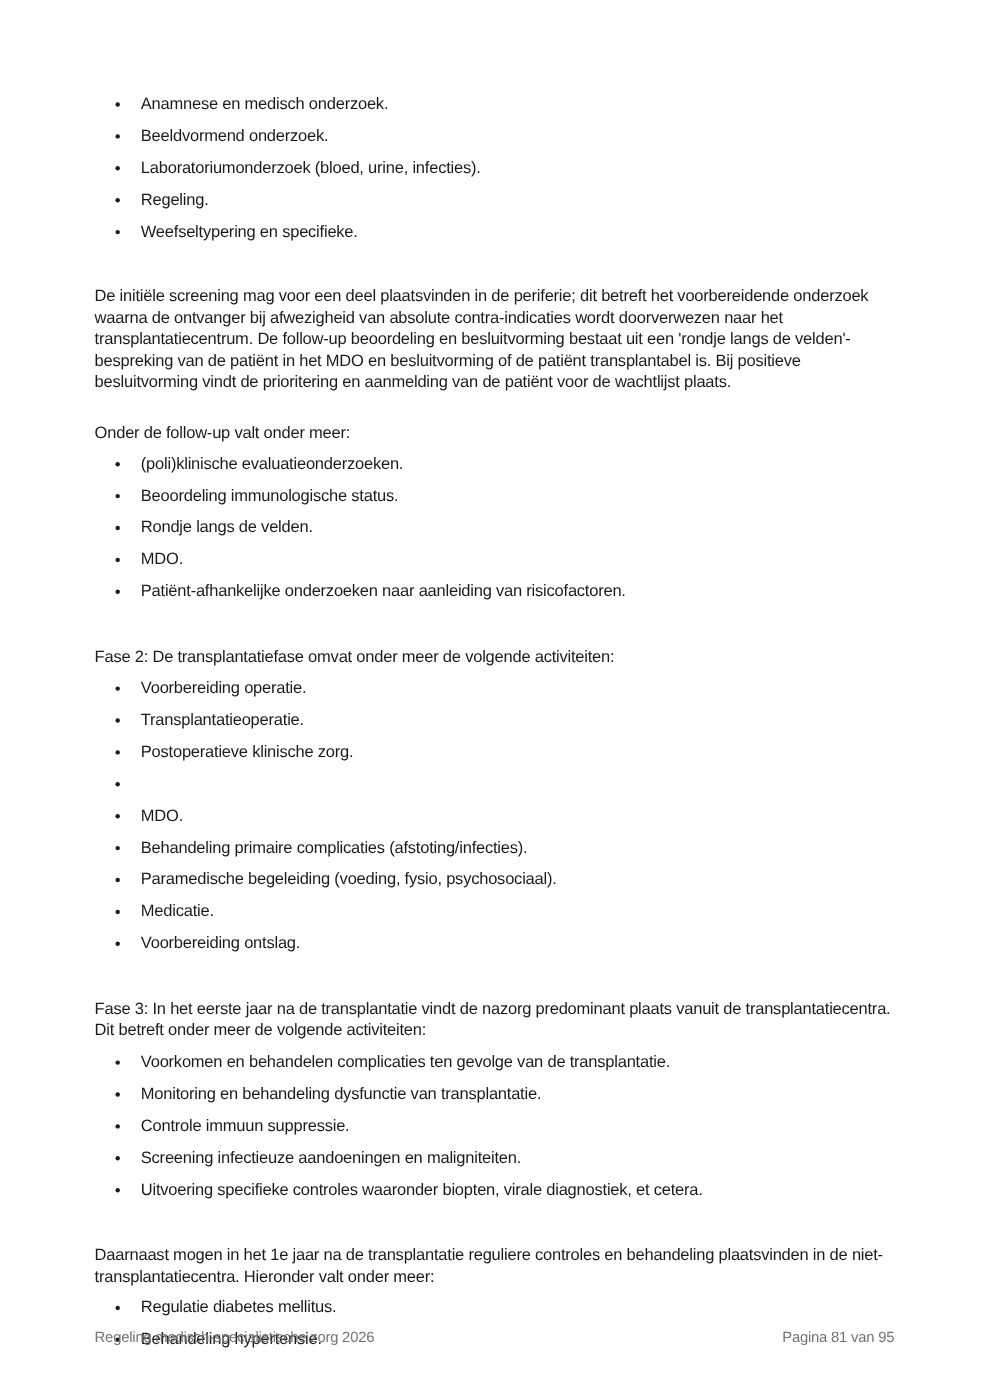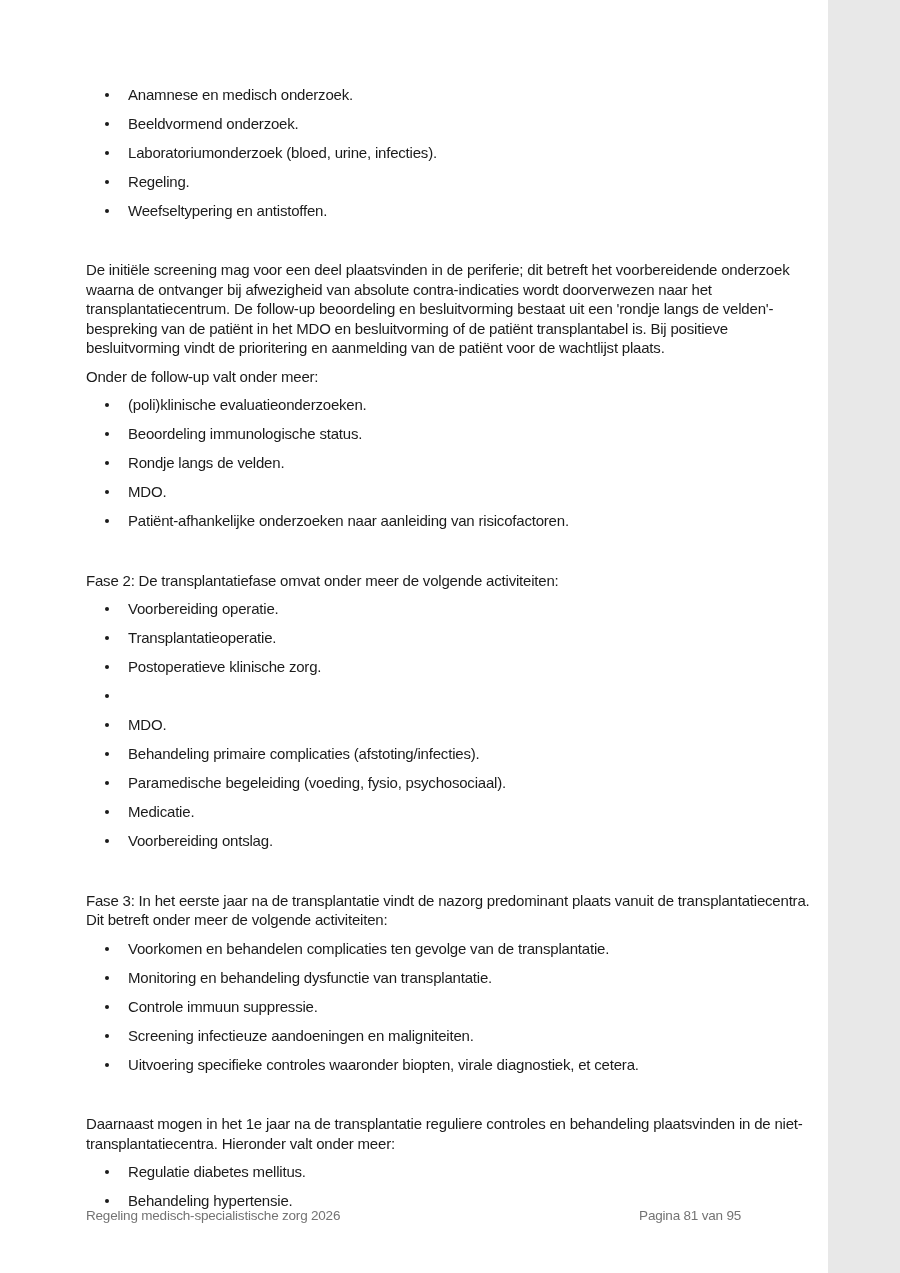--- a/index.html
+++ b/index.html
@@ -3,37 +3,37 @@
 <meta charset="utf-8">
 <style>
   * { margin: 0; padding: 0; box-sizing: border-box; }
   html, body { background: #e8e8e8; }
   body {
     width: 900px;
     font-family: "Liberation Sans", "DejaVu Sans", sans-serif;
   }
   .page {
     position: relative;
-    width: 828px;
+    width: 900px;
     height: 1273px;
     background: #ffffff;
     color: #1b1b1b;
     overflow: hidden;
   }
   .content {
     position: absolute;
     left: 86px;
     top: 80px;
     width: 729px;
     font-size: 15px;
     line-height: 19.5px;
     letter-spacing: -0.2px;
   }
   p.para { margin-top: 35px; }
-  p.para-tight { margin-top: 9px; }
+  p.para-tight { margin-top: 26px; }
   ul.bullet-list {
     list-style: none;
     margin: 4.5px 0 0 0;
     padding: 0;
   }
   ul.bullet-list.first { margin-top: 0; }
   ul.bullet-list li {
     position: relative;
     height: 29px;
     display: flex;
@@ -81,21 +81,21 @@
       <li>
           <span class="dot"></span>
           <span>Laboratoriumonderzoek (bloed, urine, infecties).</span>
         </li>
       <li>
           <span class="dot"></span>
           <span>Regeling.</span>
         </li>
       <li>
           <span class="dot"></span>
-          <span>Weefseltypering en antistoffen.</span>
+          <span>Weefseltypering en specifieke.</span>
         </li>
     </ul>
 
     <p class="para">De initiële screening mag voor een deel plaatsvinden in de periferie; dit betreft het voorbereidende onderzoek waarna de ontvanger bij afwezigheid van absolute contra-indicaties wordt doorverwezen naar het transplantatiecentrum. De follow-up beoordeling en besluitvorming bestaat uit een 'rondje langs de velden'-bespreking van de patiënt in het MDO en besluitvorming of de patiënt transplantabel is. Bij positieve besluitvorming vindt de prioritering en aanmelding van de patiënt voor de wachtlijst plaats.</p>
 
     <p class="para-tight">Onder de follow-up valt onder meer:</p>
 
     <ul class="bullet-list">
       <li>
           <span class="dot"></span>

